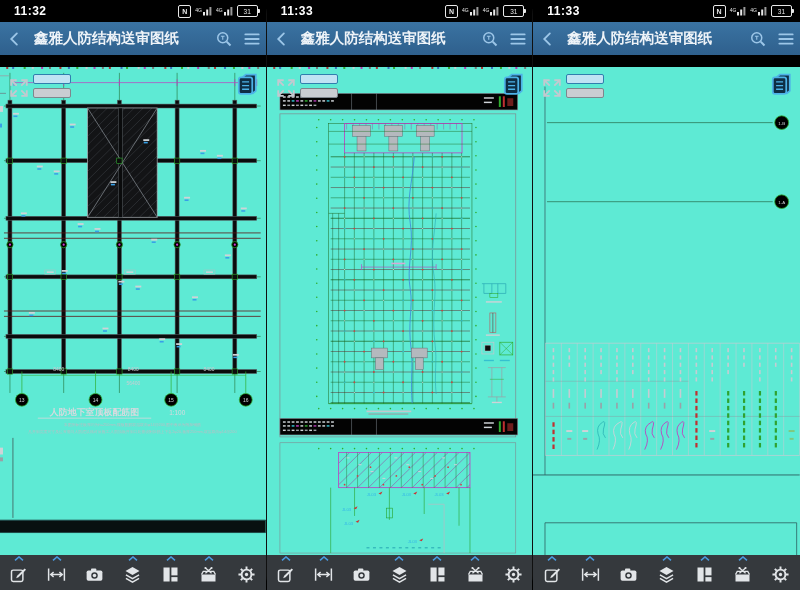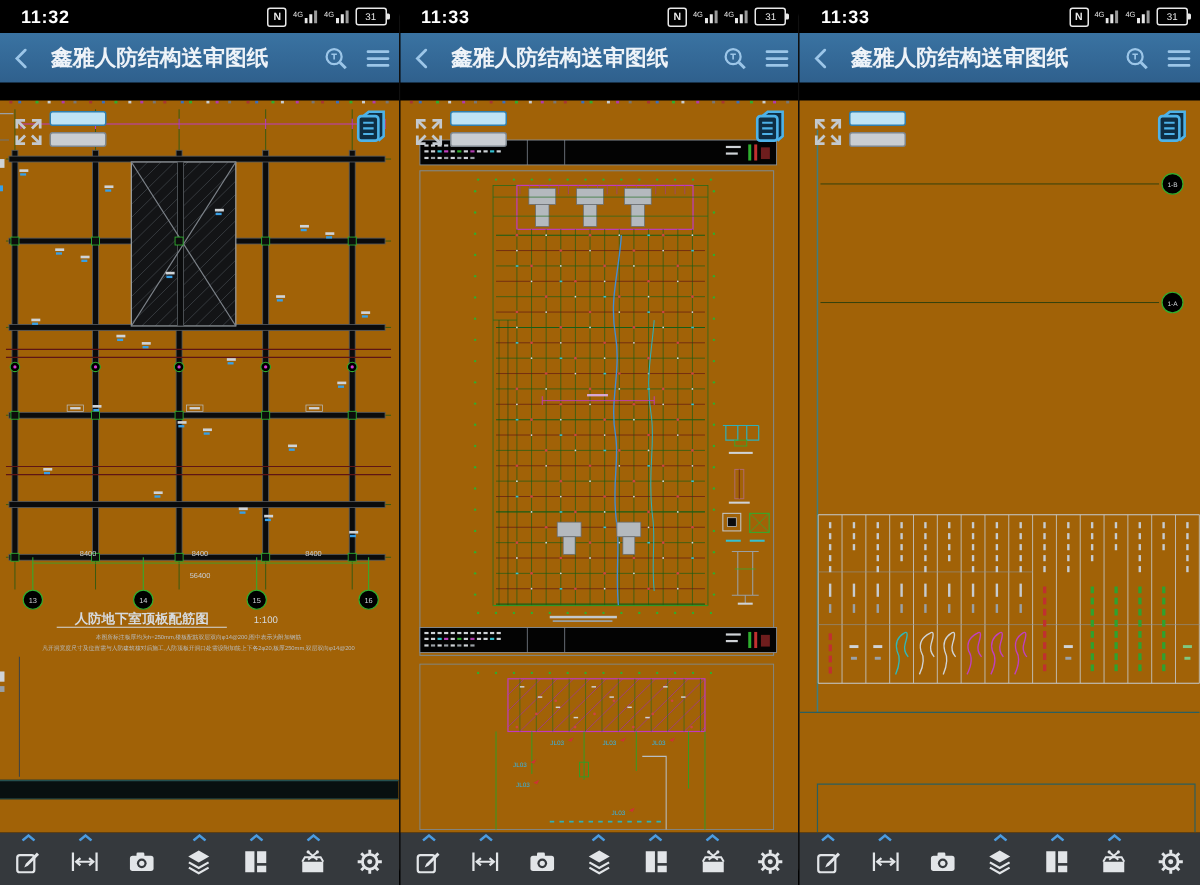--- a/index.html
+++ b/index.html
@@ -19,21 +19,21 @@
         font-size:6.5px;color:#e8e8e8;display:flex;align-items:center;justify-content:center;}
   .batt::after{content:"";position:absolute;right:-3px;top:2.5px;width:2px;height:4px;background:#e8e8e8;border-radius:0 1px 1px 0;}
   
   .titlebar{height:33px;background:linear-gradient(#3a73a2,#2f608d);display:flex;align-items:center;flex:0 0 auto;position:relative;}
   .backbtn{width:30px;height:33px;display:flex;align-items:center;justify-content:center;cursor:pointer;}
   .ttl{position:absolute;left:34px;right:66px;color:#eef3f8;font-size:14.5px;font-weight:bold;
        white-space:nowrap;overflow:hidden;}
   .navicon{width:28px;height:33px;display:flex;align-items:center;justify-content:center;cursor:pointer;}
   .navright{margin-left:auto;display:flex;}
   
-  .canvas{flex:1 1 auto;position:relative;background:#a16207;overflow:hidden;margin-top:12px;}
+  .canvas{flex:1 1 auto;position:relative;background:#5eead4;overflow:hidden;margin-top:12px;}
   .canvas svg.cad{position:absolute;left:0;top:0;width:100%;height:100%;}
   .ov{position:absolute;z-index:3;cursor:pointer;}
   .ov-expand{left:8px;top:10px;width:22px;height:22px;}
   .ov-bars{left:33px;top:7px;}
   .ov-bars .bar{display:block;width:36px;height:8px;border-radius:2px;}
   .ov-bars .b1{background:#bfe3f4;border:1px solid #2f7fae;margin-bottom:4px;}
   .ov-bars .b2{background:#c9cdd2;border:1px solid #7e868d;}
   .ov-book{right:5px;top:4px;width:28px;height:28px;}
   
   .toolbar{height:35px;background:#35393d;display:flex;flex:0 0 auto;align-items:flex-end;}

